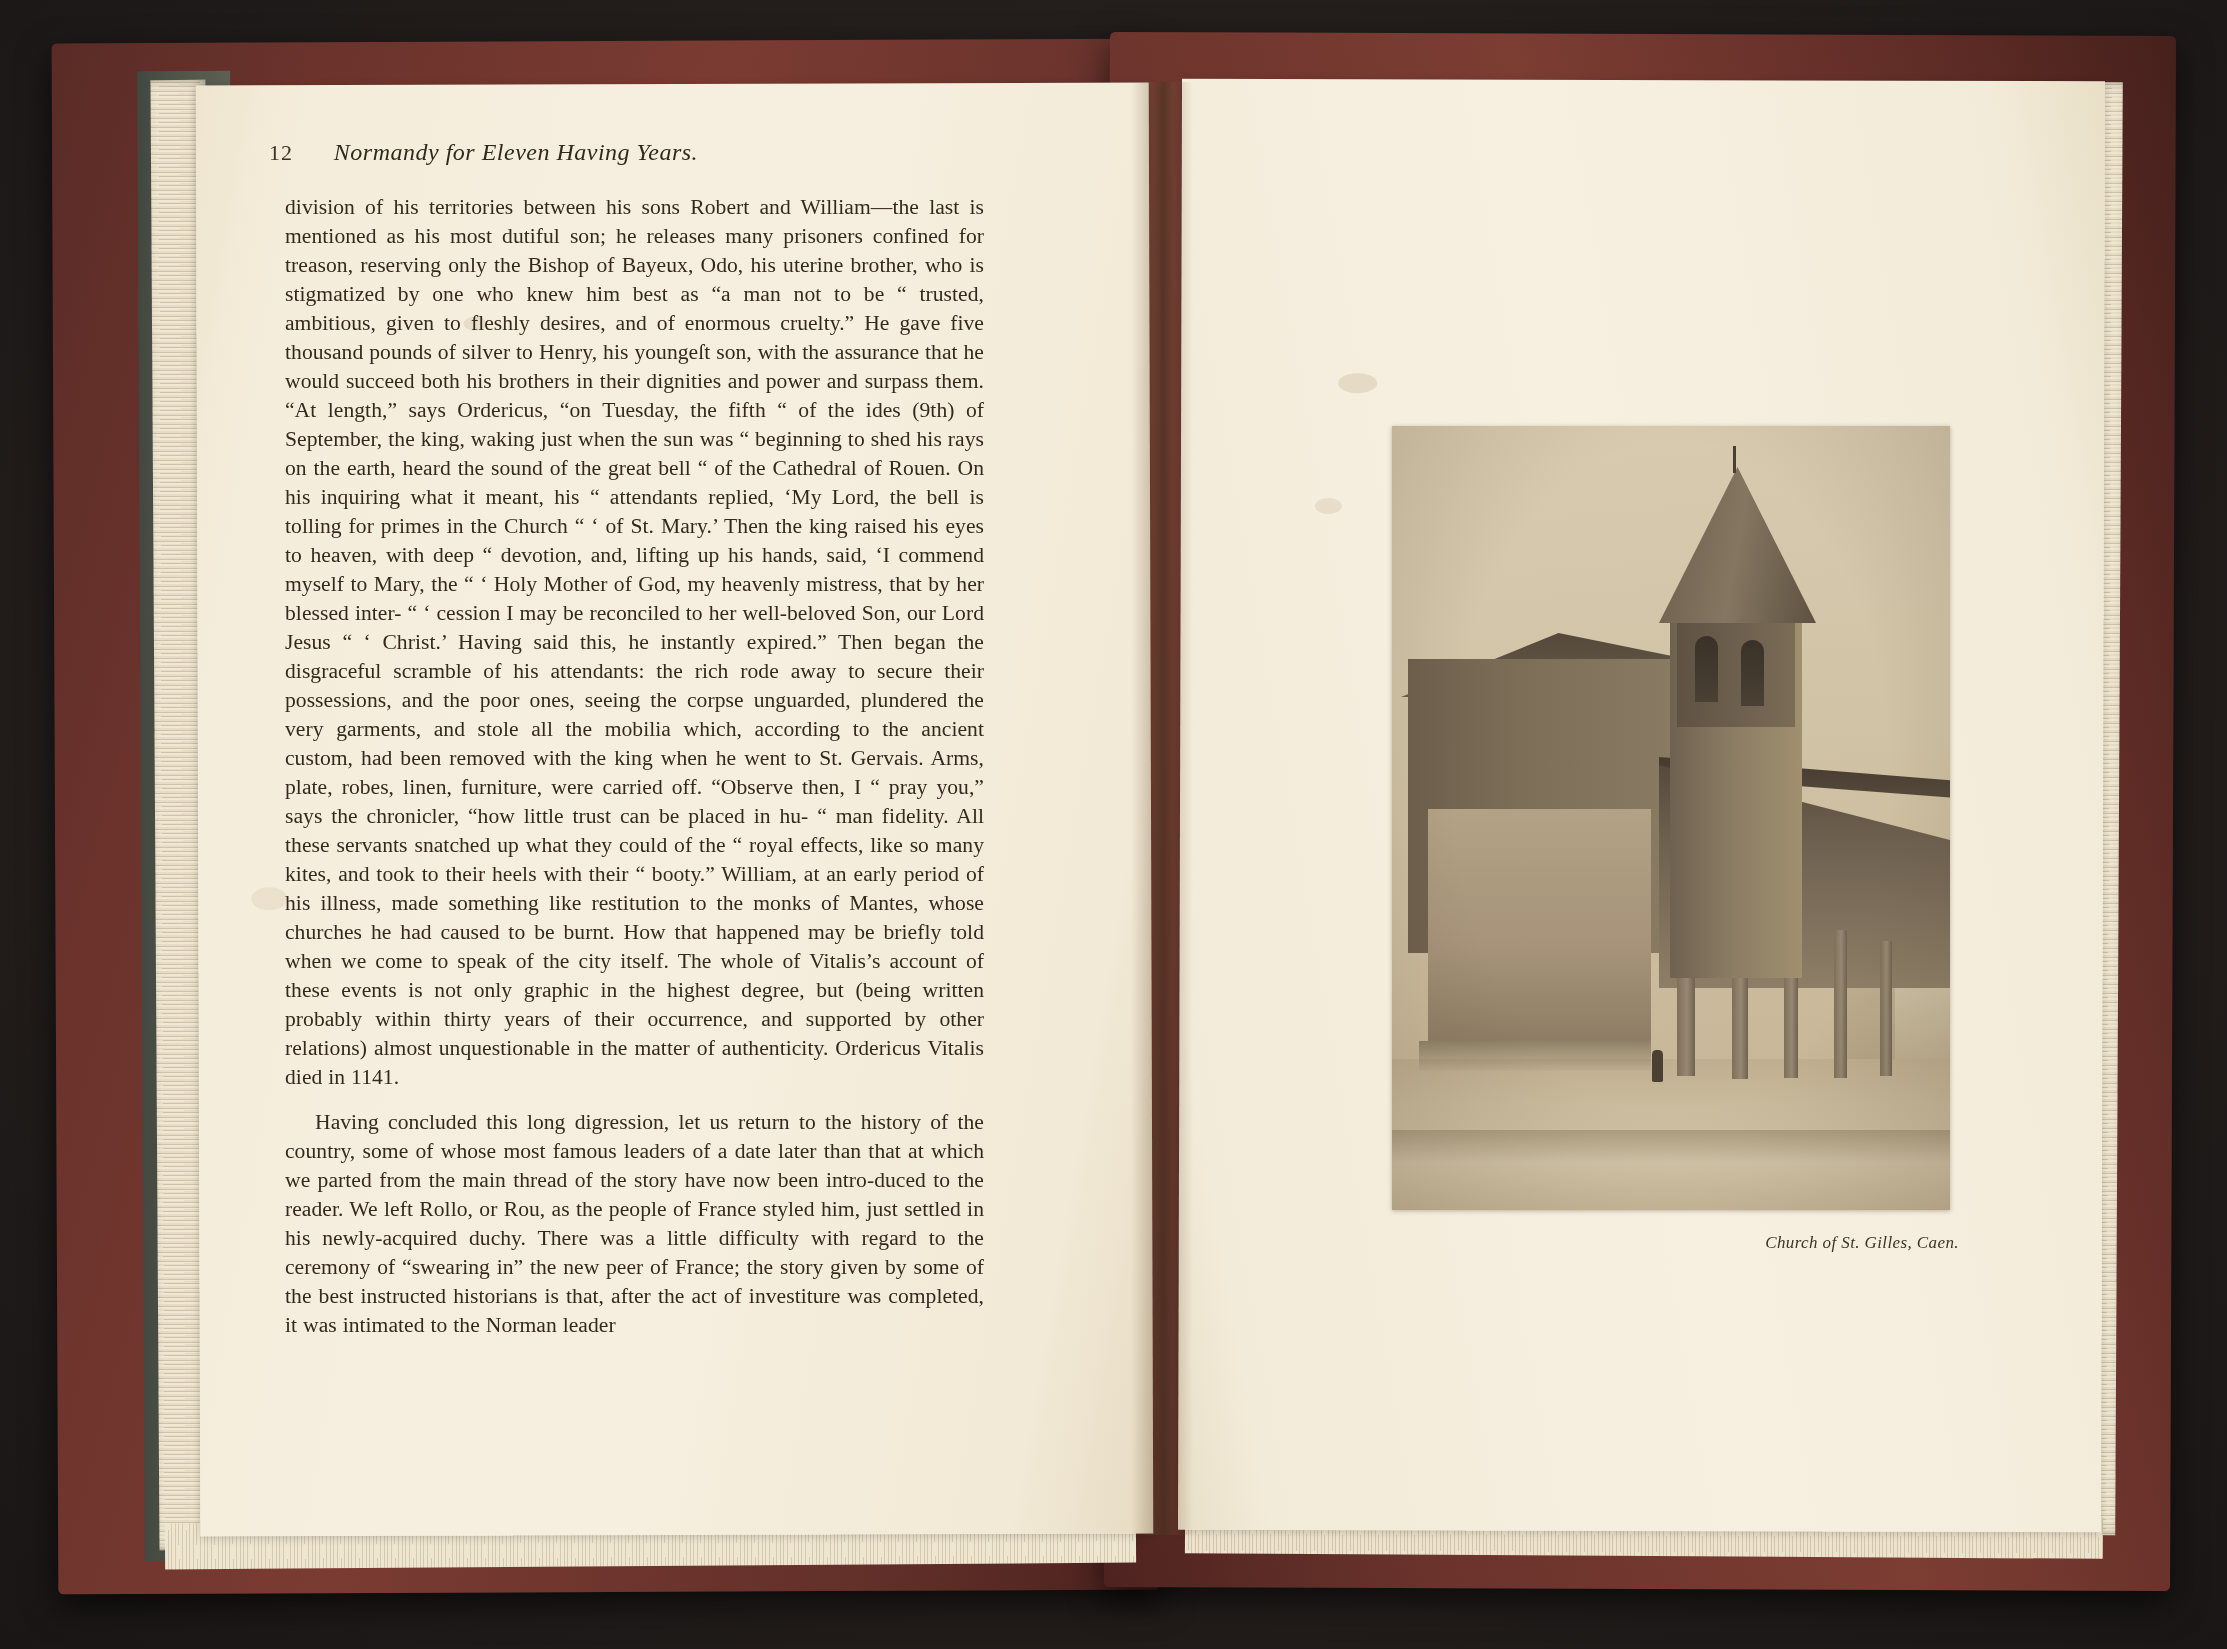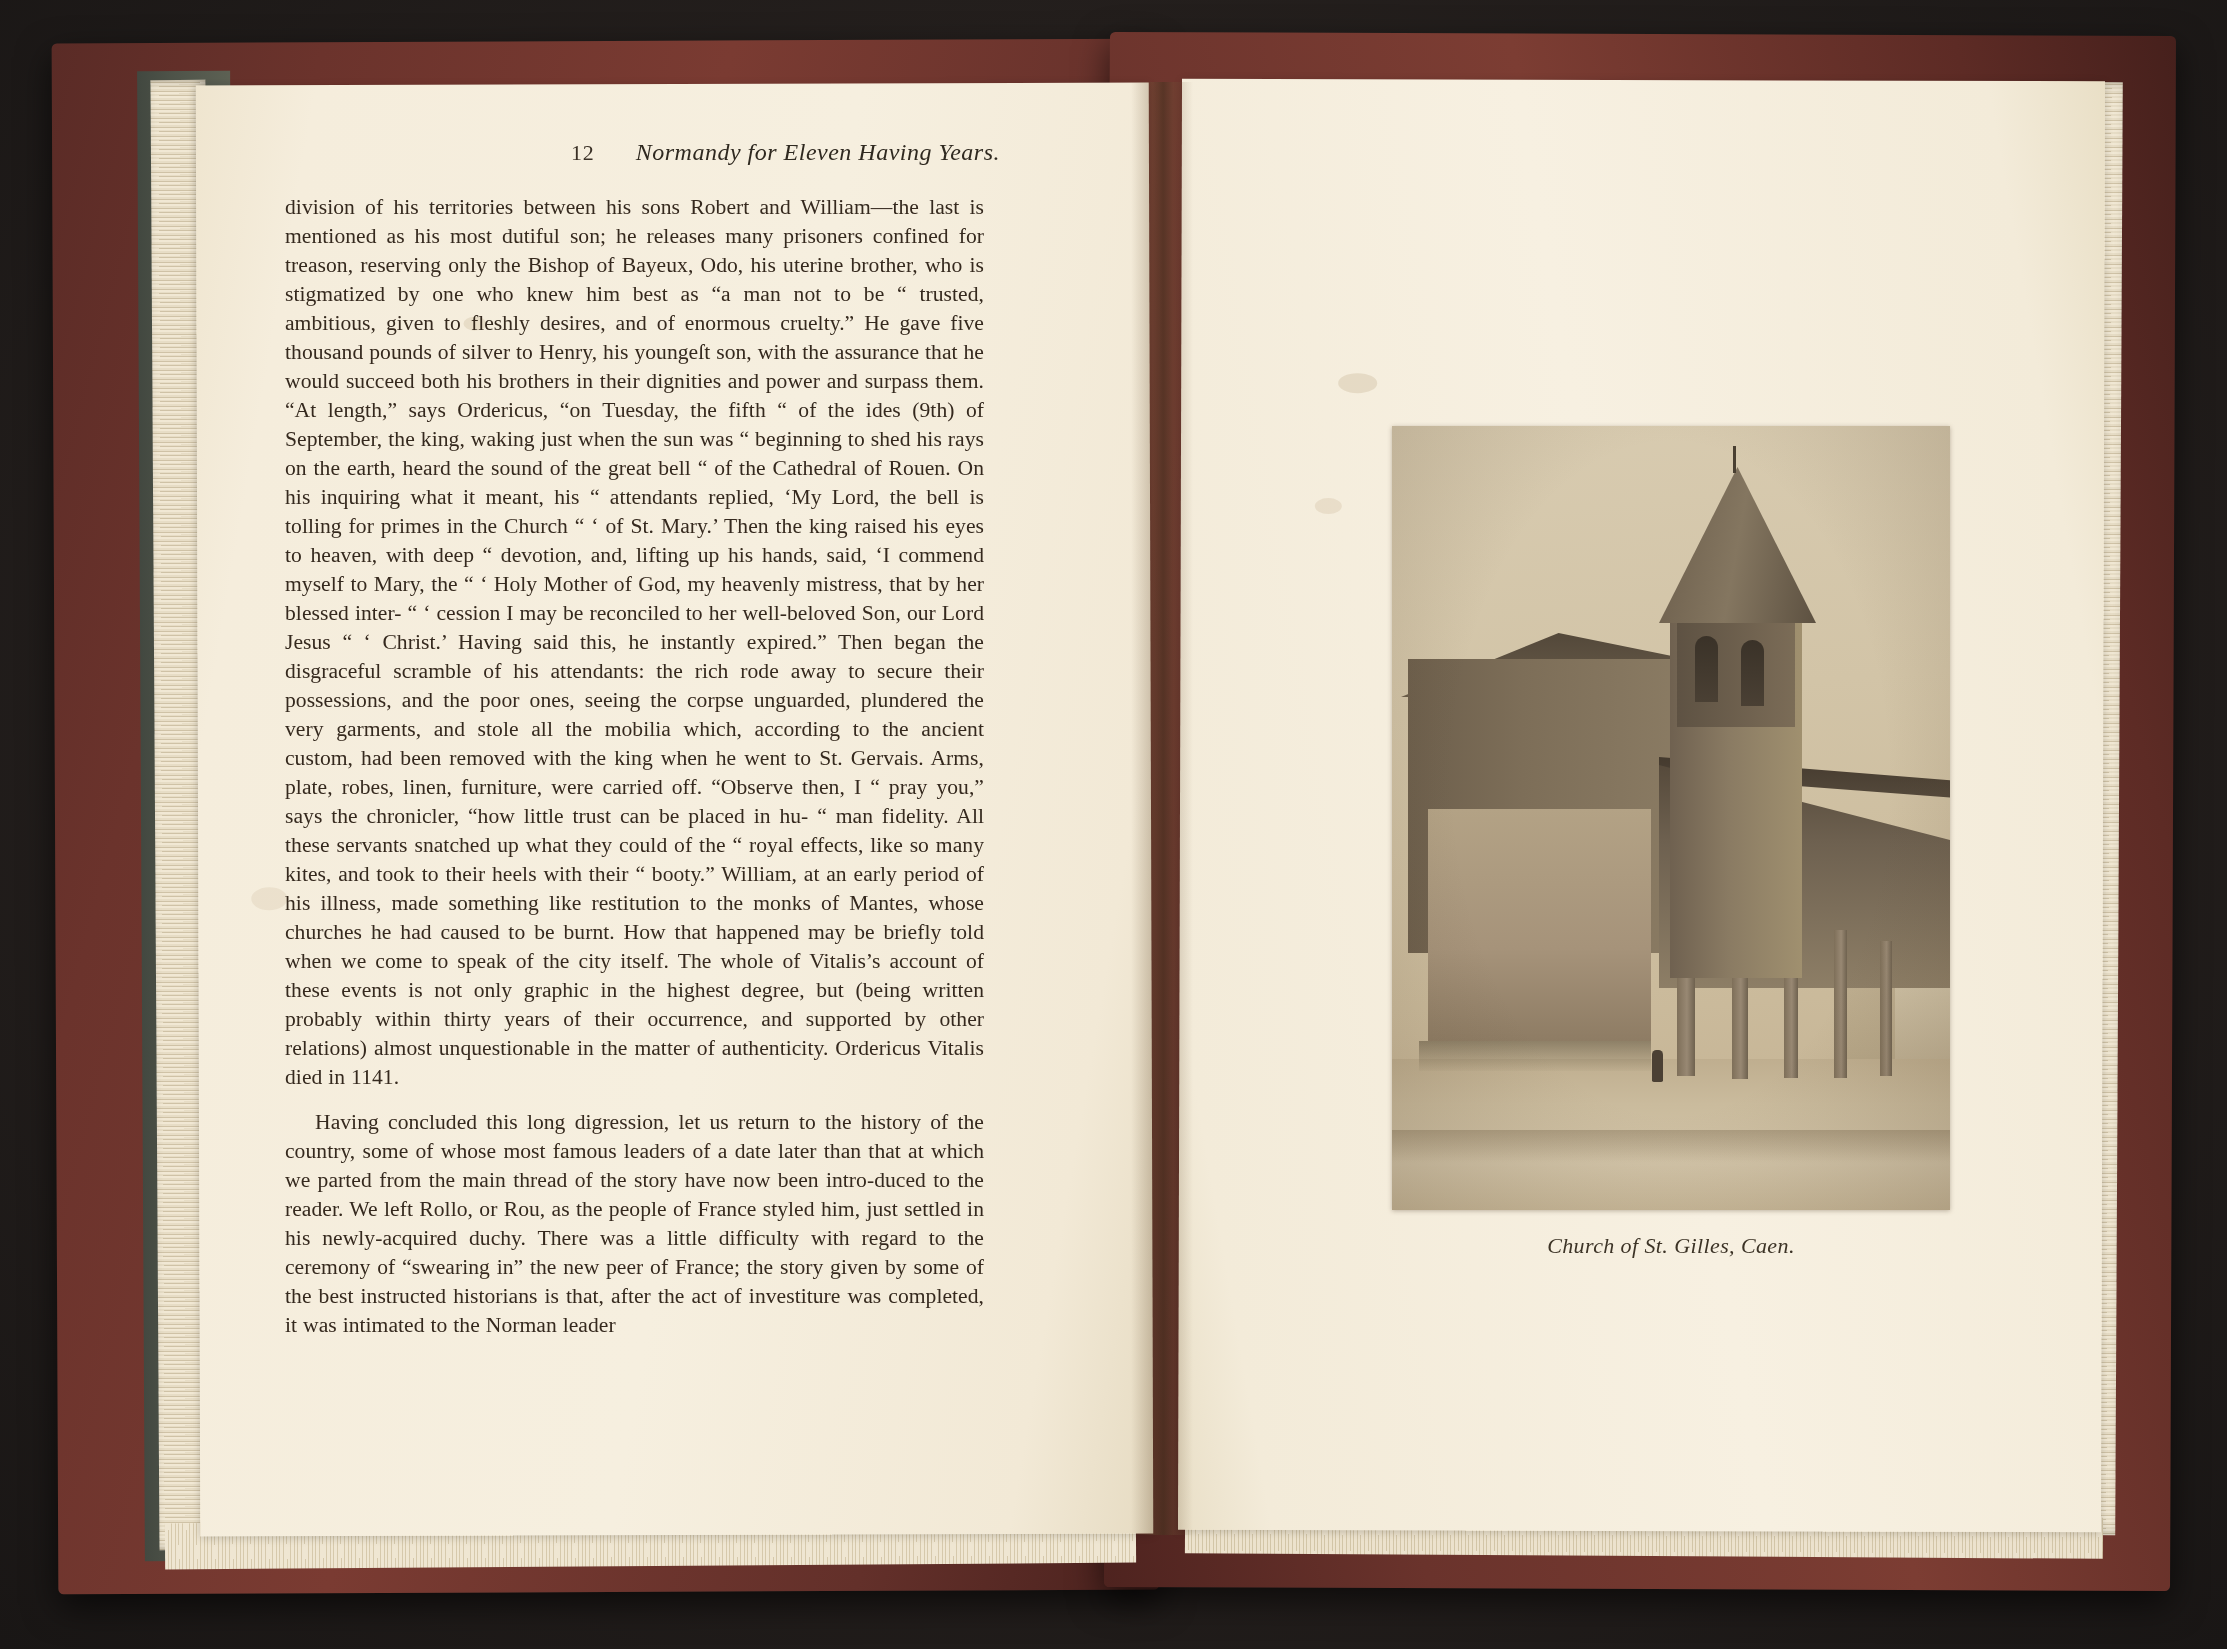--- a/index.html
+++ b/index.html
@@ -178,21 +178,20 @@
     position: absolute;
     left: 214px;
     top: 114px;
     width: 731px;
   }
   #running-head {
     display: flex;
     align-items: baseline;
     gap: 41px;
     margin-bottom: 27px;
-    justify-content: flex-end;
   }
   #folio {
     font-size: 22px;
     color: #3a3026;
     letter-spacing: 0.9px;
   }
   #head-title {
     font-style: italic;
     font-size: 24px;
     color: #2f2920;
@@ -227,23 +226,23 @@
     height: 784px;
     background: linear-gradient(180deg, #cdbfa4 0%, #c7b79a 45%, #bfae90 100%);
     box-shadow: 0 0.9px 4.5px rgba(80,64,42,.35);
     overflow: hidden;
   }
   #plate-caption {
     position: absolute;
     left: -9px;
     top: 807px;
     width: 576px;
-    text-align: center;
+    text-align: right;
     font-style: italic;
-    font-size: 22px;
+    font-size: 17px;
     color: #3c3326;
     letter-spacing: 0.4px;
   }
 
   
   .sky {
     position: absolute; left: 0; top: 0; width: 100%; height: 100%;
     background: linear-gradient(175deg, #d8cbb0 0%, #d2c4a7 35%, #cbbb9c 70%, #c2b091 100%);
   }
   .ground {

